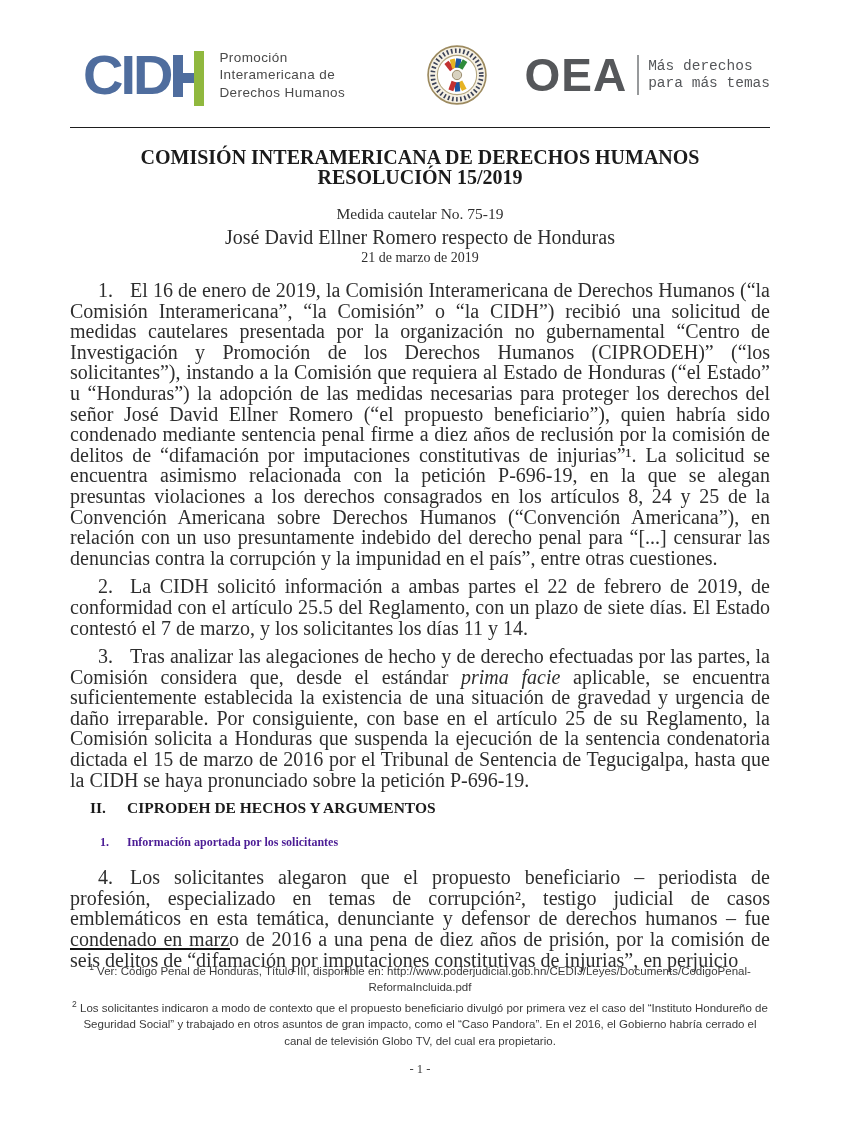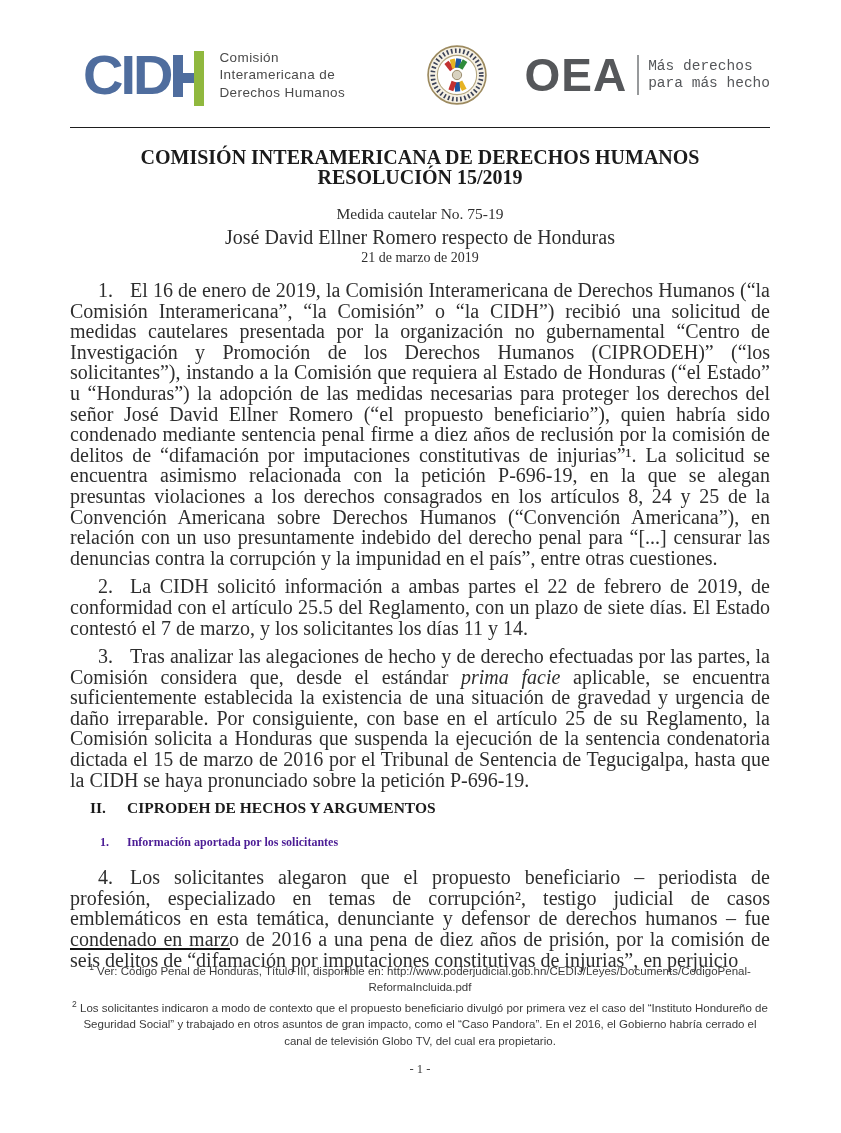--- a/index.html
+++ b/index.html
@@ -91,21 +91,21 @@
     <div class="cidh-logo">
       <div class="cidh-mark">
         <span class="cidh-cid">CID</span>
         <span class="h-glyph">
           <span class="h-left"></span>
           <span class="h-cross"></span>
           <span class="h-right"></span>
         </span>
       </div>
       <div class="cidh-tagline">
-        <div>Comisión</div>
+        <div>Promoción</div>
         <div>Interamericana de</div>
         <div>Derechos Humanos</div>
       </div>
     </div>
 
     <div class="oea-logo">
       <svg class="oea-seal" viewBox="0 0 60 60">
         <circle cx="30" cy="30" r="28" fill="#f6f1e4" stroke="#9c8a5f" stroke-width="1.6"></circle>
         <circle cx="30" cy="30" r="23.5" fill="none" stroke="#3c4257" stroke-width="4.5" stroke-dasharray="1.6 2.4"></circle>
         <circle cx="30" cy="30" r="19" fill="#ffffff" stroke="#b4a67f" stroke-width="1"></circle>
@@ -117,21 +117,21 @@
           <rect x="27" y="37" width="5" height="9" fill="#e6b323" transform="rotate(-28 30 30)"></rect>
           <rect x="27" y="37" width="5" height="9" fill="#1c56a0" transform="rotate(-4 30 30)"></rect>
           <rect x="27" y="37" width="5" height="9" fill="#c23131" transform="rotate(20 30 30)"></rect>
           <circle cx="30" cy="30" r="4.5" fill="#d8d2c0" stroke="#8a7a55" stroke-width="0.8"></circle>
         </g>
       </svg>
       <span class="oea-acronym">OEA</span>
       <span class="oea-divider"></span>
       <div class="oea-tagline">
         <div>Más derechos</div>
-        <div>para más hecho</div>
+        <div>para más temas</div>
       </div>
     </div>
   </header>
 
   <hr class="header-rule">
 
   <div class="title-block">
     <div class="doc-title">COMISIÓN INTERAMERICANA DE DERECHOS HUMANOS</div>
     <div class="doc-title">RESOLUCIÓN 15/2019</div>
     <div class="measure">Medida cautelar No. 75-19</div>

